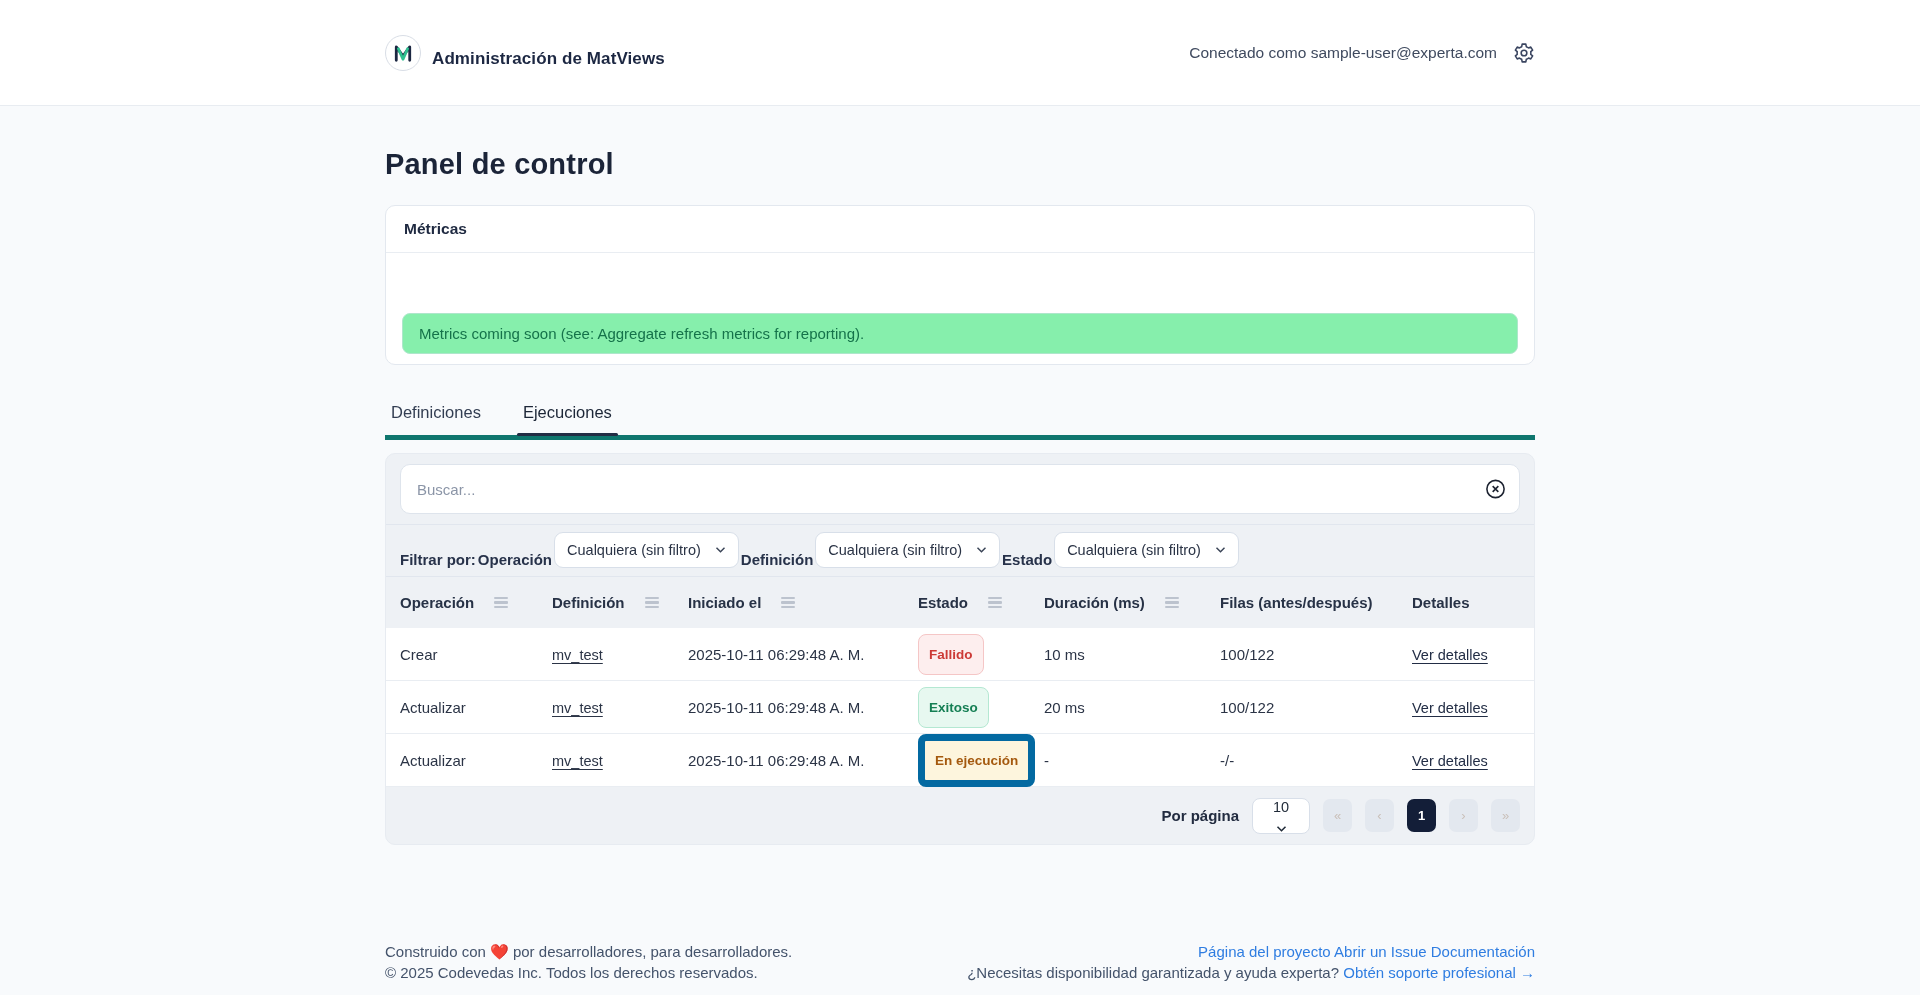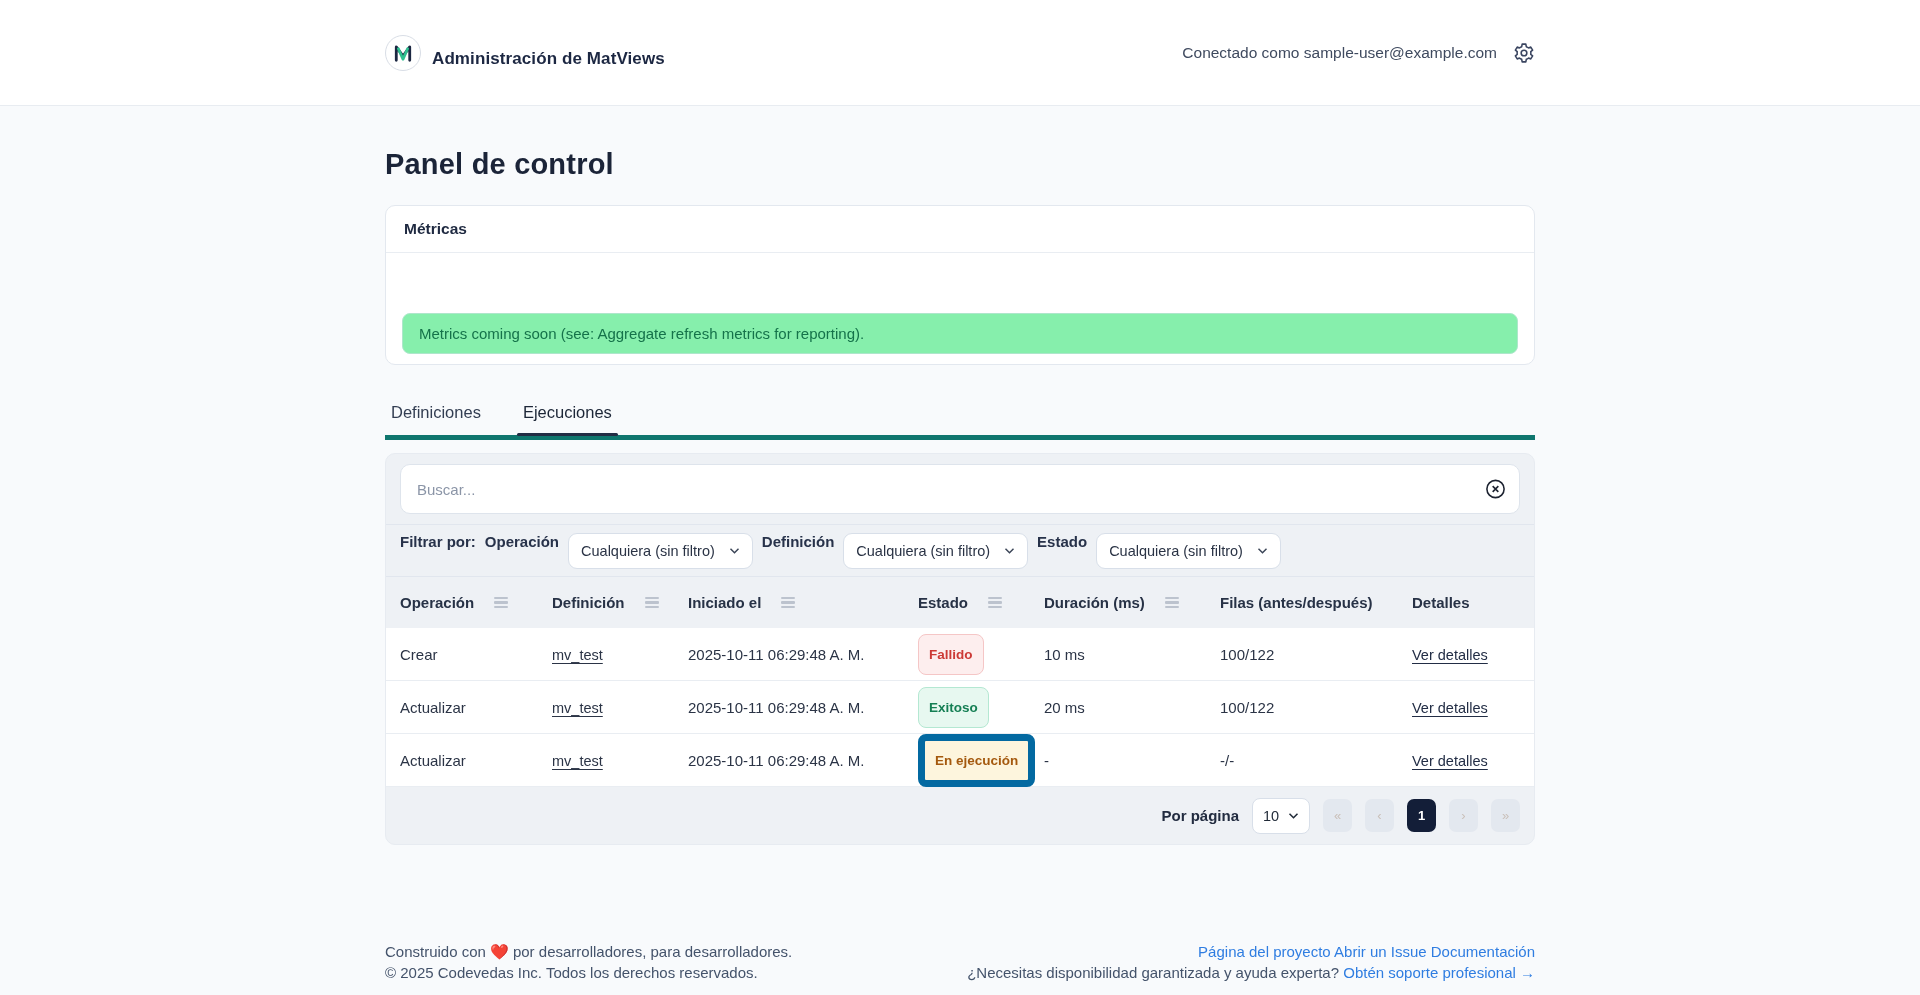--- a/index.html
+++ b/index.html
@@ -62,21 +62,21 @@
     width:100%; height:50px; border:1px solid #dee4ec; border-radius:10px; background:#fff;
     font-family:inherit; font-size:15px; color:#27303f; padding:0 48px 0 16px; outline:none;
   }
   .search-input::placeholder { color:#8b95a7; }
   .clear-btn {
     position:absolute; right:14px; top:50%; transform:translateY(-50%);
     background:none; border:none; cursor:pointer; display:flex; align-items:center;
   }
   .filter-row {
     border-top:1px solid #e1e6ee; padding:8px 14px; height:52px;
-    display:flex; align-items:flex-start; gap:9px; font-size:15px;
+    display:flex; align-items:flex-end; gap:2px; font-size:15px;
   }
   .filter-caption { font-weight:bold; color:#27324a; }
   .filter-label { font-weight:bold; color:#27324a; }
   .select-pill {
     background:#fff; border:1px solid #d8dfe9; border-radius:9px; height:36px;
     display:inline-flex; align-items:center; gap:14px; padding:0 12px; cursor:pointer;
     font-size:14.5px; color:#2a3345; white-space:nowrap;
   }
 
   
@@ -100,21 +100,21 @@
   .badge.running { color:#a4590e; background:#fdf5dd; border:7px solid #0369a1; }
 
   
   .pagination-row {
     height:57px; display:flex; align-items:center; justify-content:flex-end; gap:13px; padding:0 14px;
   }
   .per-page-label { font-size:15px; font-weight:bold; color:#222c40; }
   .per-page-select {
     background:#fff; border:1px solid #d8dfe9; border-radius:8px; height:36px; width:58px;
     display:inline-flex; align-items:center; justify-content:space-between; padding:0 10px;
-    font-size:14.5px; color:#1f2937; cursor:pointer;
+    font-size:14.5px; color:#1f2937; cursor:pointer;flex-direction:column;
   }
   .page-btn {
     width:29px; height:33px; border-radius:7px; border:none; background:#e3e8ef;
     color:#c9bfb8; font-size:13px; cursor:default; font-family:inherit;
     display:flex; align-items:center; justify-content:center;
   }
   .page-btn.active { background:#131e38; color:#ffffff; font-weight:bold; cursor:pointer; }
 
   
   .footer-spacer { flex:1 1 auto; }
@@ -135,21 +135,21 @@
     <div class="brand">
       <span class="logo-circle">
         <svg width="22" height="22" viewBox="0 0 18 18" fill="none">
           <polyline points="3.5,15 3.5,4 9,11.5 14.5,4 14.5,15" stroke="#1c2742" stroke-width="2.3" stroke-linecap="round" stroke-linejoin="round"></polyline>
           <polyline points="5.2,5.5 9,14 12.8,5.5" stroke="#2fbf8f" stroke-width="2.3" stroke-linecap="round" stroke-linejoin="round"></polyline>
         </svg>
       </span>
       <span class="app-title">Administración de MatViews</span>
     </div>
     <div class="header-right">
-      <span class="connected-as">Conectado como sample-user@example.com</span>
+      <span class="connected-as">Conectado como sample-user@experta.com</span>
       <button class="gear-btn">
         <svg width="22" height="22" viewBox="0 0 24 24" fill="none" stroke="#3a4560" stroke-width="1.7" stroke-linejoin="round">
           <circle cx="12" cy="12" r="3.1"></circle>
           <path d="M19.4 13.5c.05-.5.05-2.5 0-3l2-1.6-2-3.4-2.4 1c-.8-.6-1.6-1-2.5-1.4L14 2.3h-4l-.5 2.8c-.9.3-1.7.8-2.5 1.4l-2.4-1-2 3.4 2 1.6c-.05.5-.05 2.5 0 3l-2 1.6 2 3.4 2.4-1c.8.6 1.6 1 2.5 1.4l.5 2.8h4l.5-2.8c.9-.3 1.7-.8 2.5-1.4l2.4 1 2-3.4-2-1.6z"></path>
         </svg>
       </button>
     </div>
   </div>
 </header>
 

